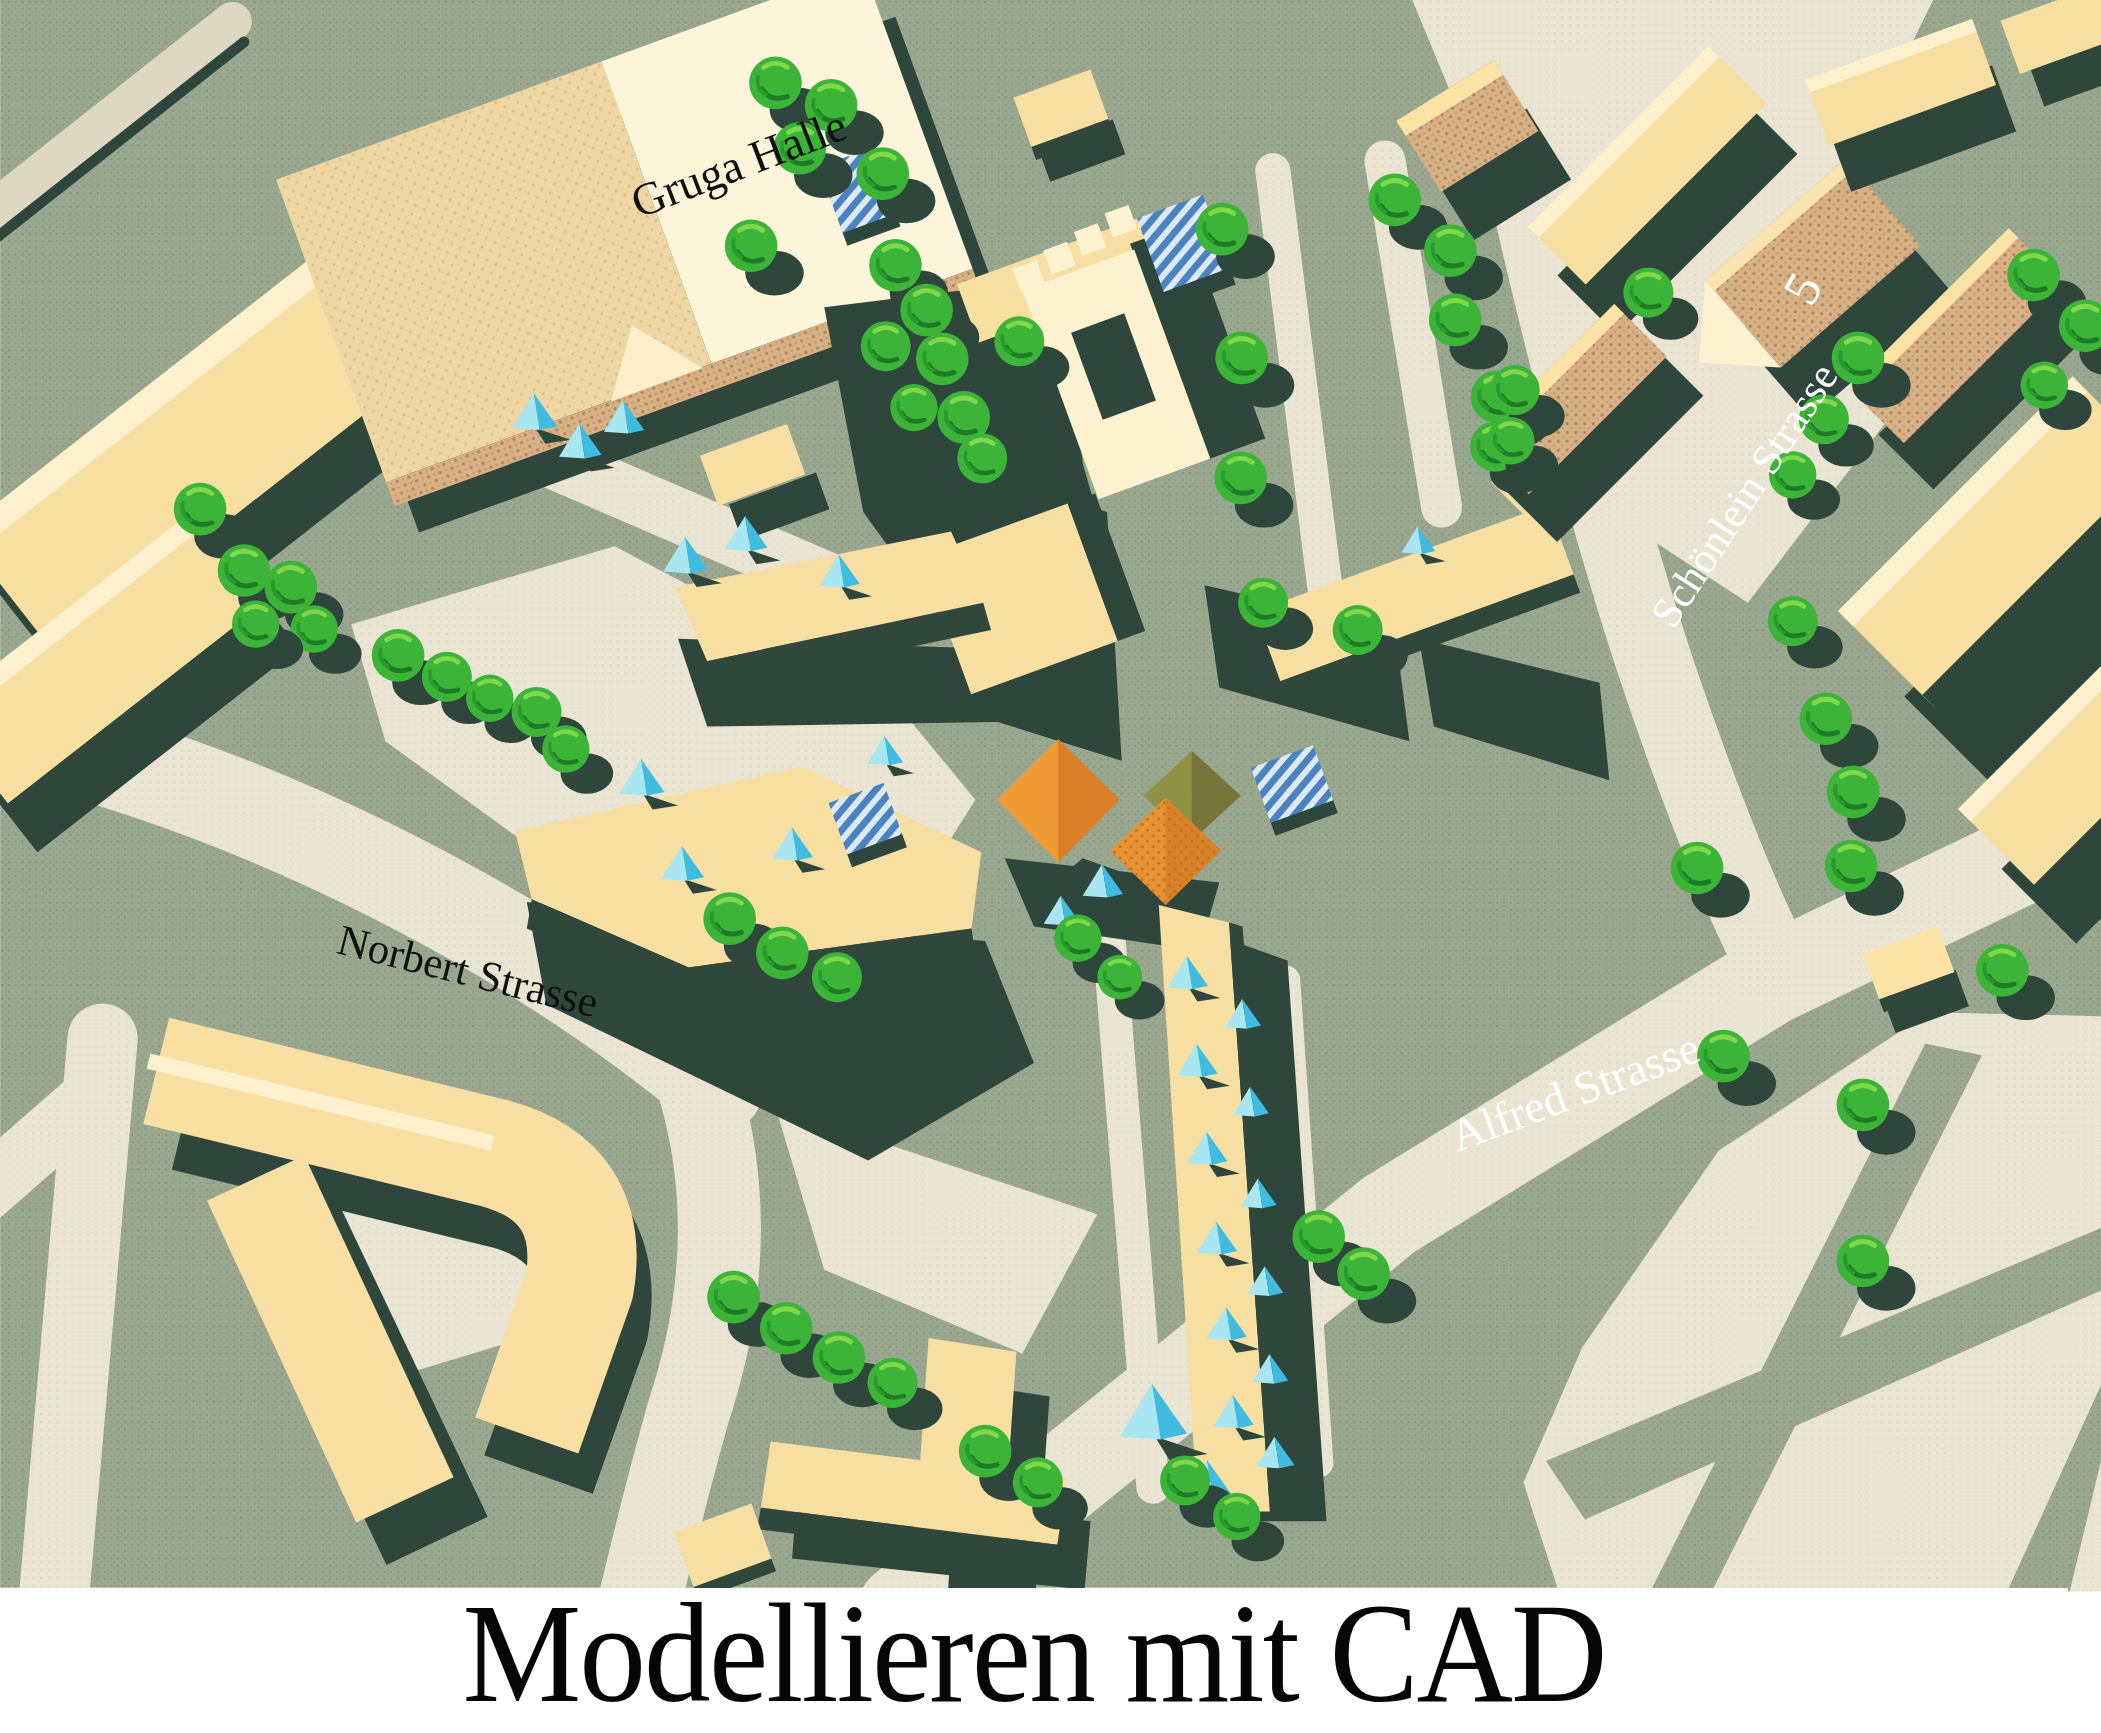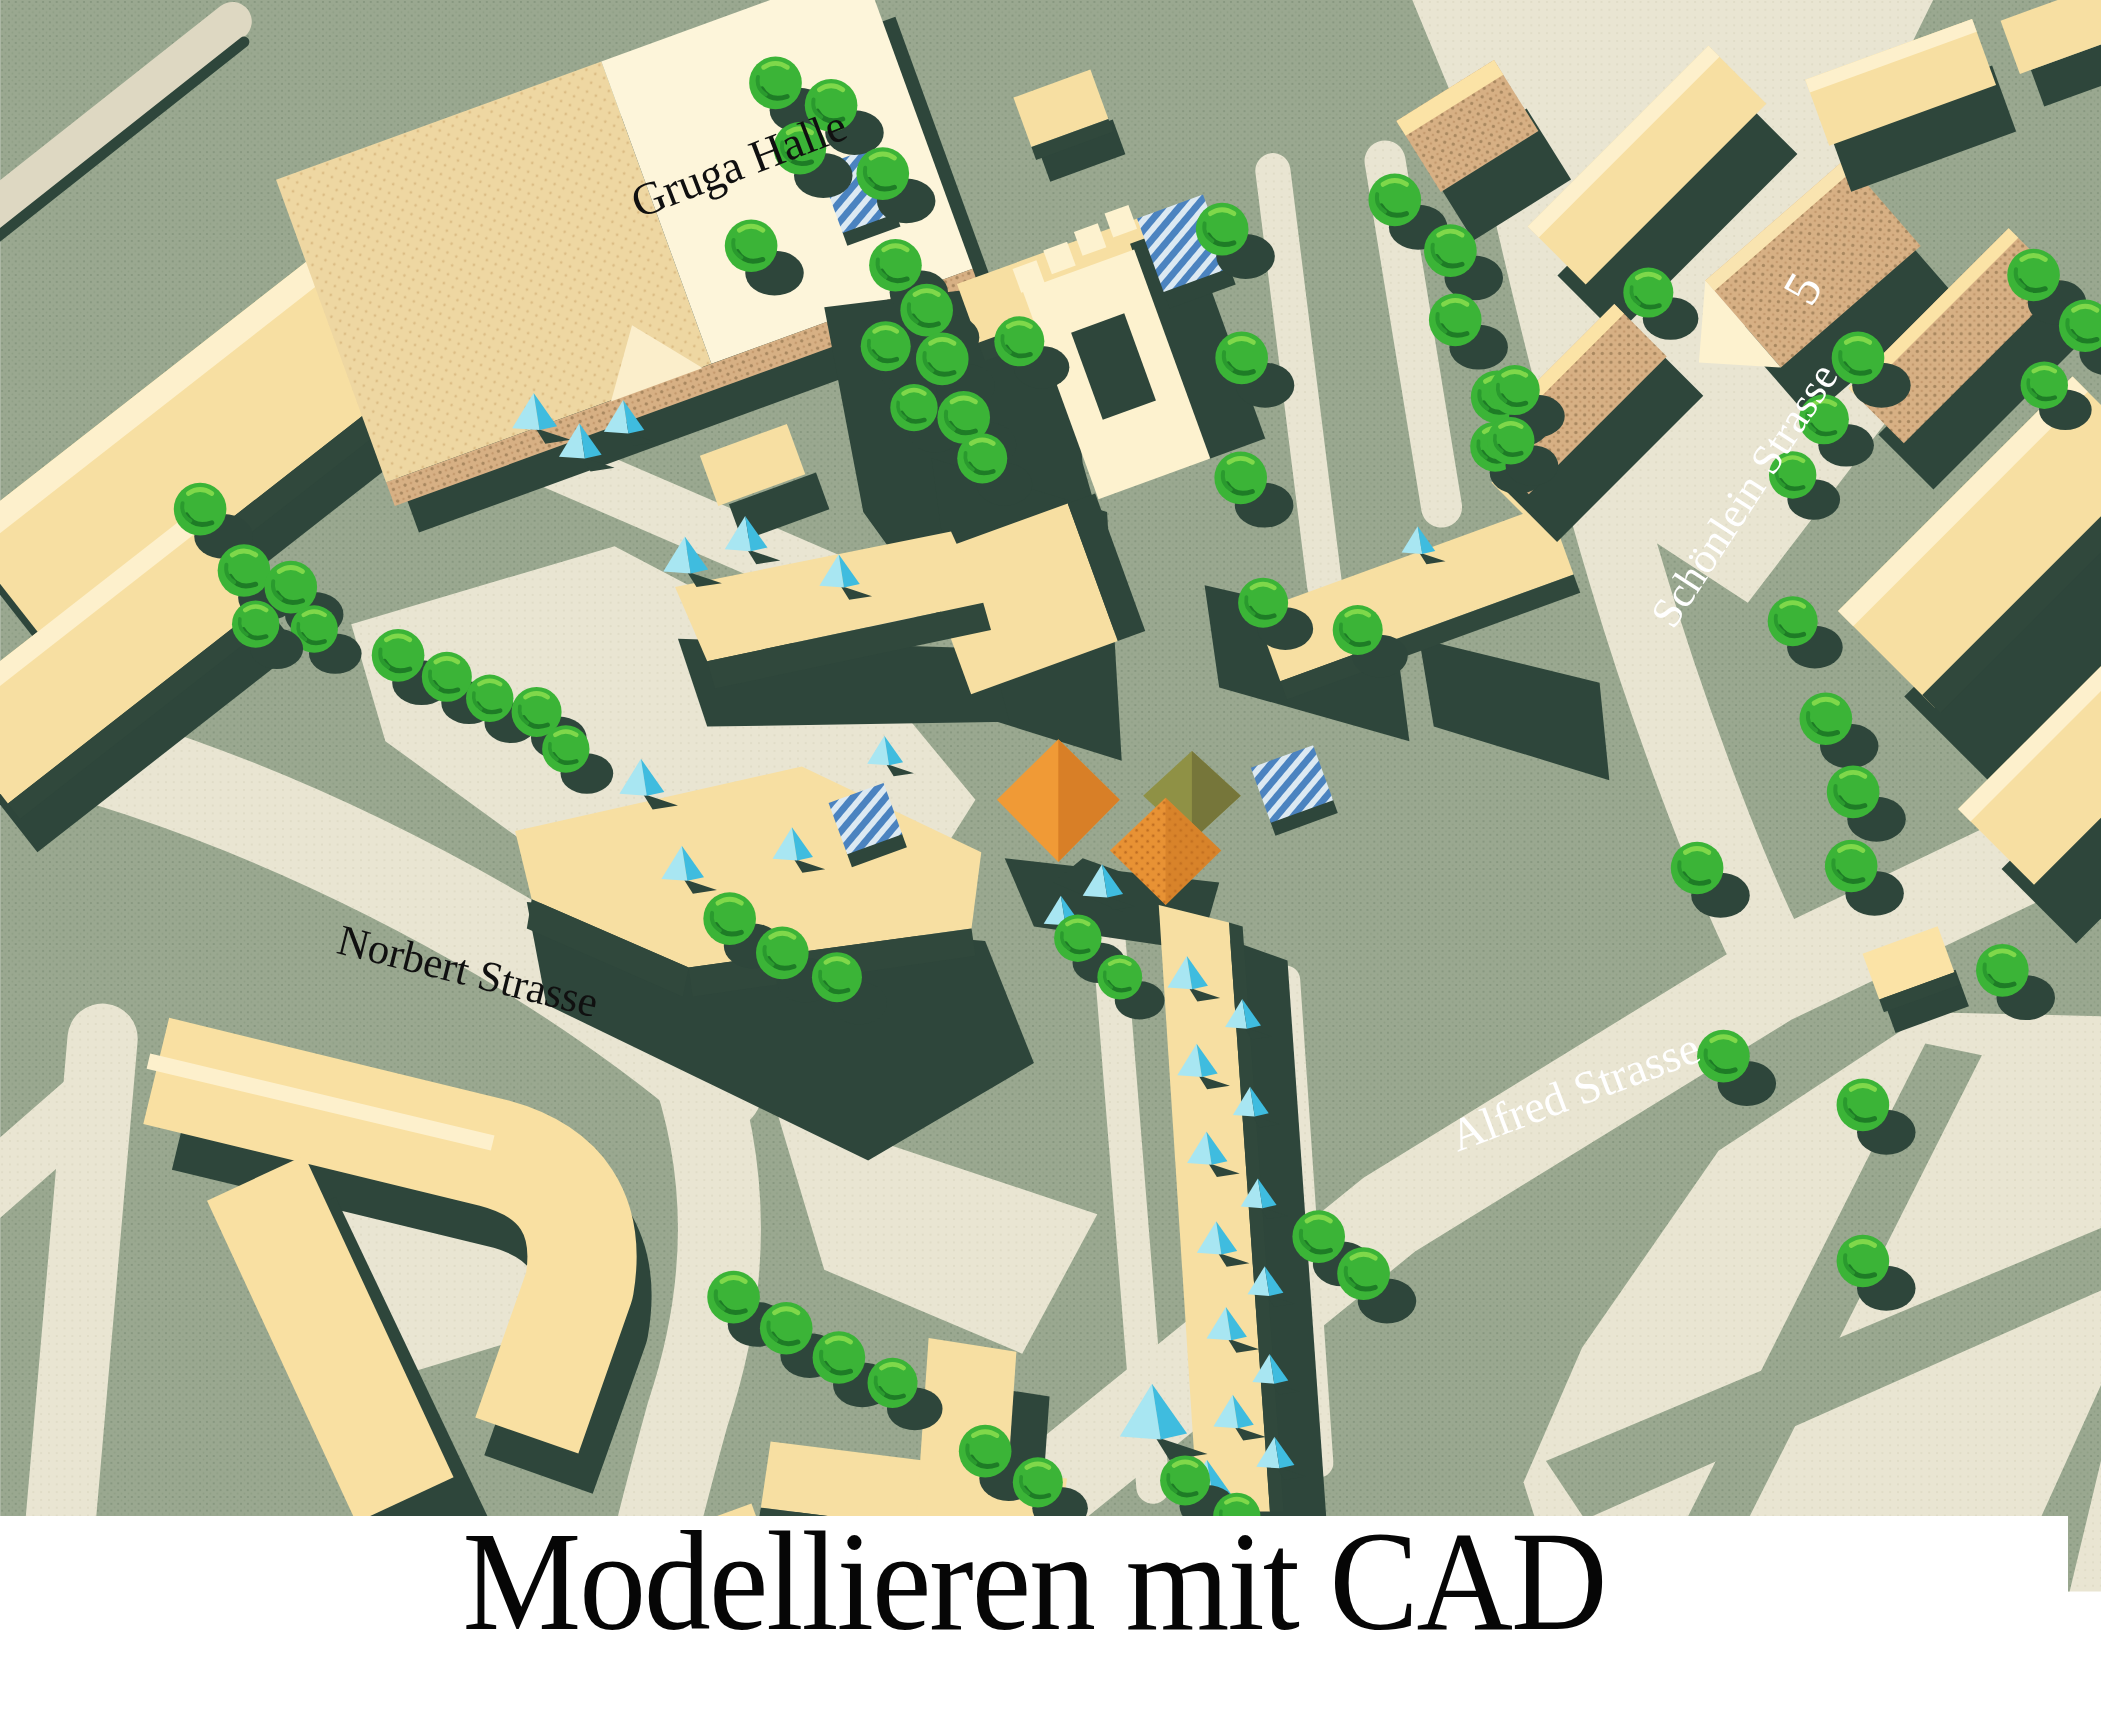--- a/index.html
+++ b/index.html
@@ -11,21 +11,21 @@
   .lbl-gruga{left:739px;top:164px;font-size:46px;color:#101010;
              transform:translate(-50%,-50%) rotate(-21deg);}
   .lbl-norbert{left:468px;top:971px;font-size:43px;color:#101010;
              transform:translate(-50%,-50%) rotate(14deg);}
   .lbl-schoenlein{left:1744px;top:495px;font-size:43px;color:#ffffff;
              transform:translate(-50%,-50%) rotate(-57deg);}
   .lbl-alfred{left:1575px;top:1092px;font-size:46px;color:#ffffff;
              transform:translate(-50%,-50%) rotate(-20.5deg);}
   .lbl-five{left:1803px;top:289px;font-size:51px;color:#ffffff;
              transform:translate(-50%,-50%) rotate(-60deg);}
-  #caption-band{position:absolute;left:0;top:1516px;width:2068px;height:145px;background:#ffffff;}
+  #caption-band{position:absolute;left:0;top:1588px;width:2068px;height:145px;background:#ffffff;}
   #caption-title{position:absolute;left:50%;top:72px;color:#060606;font-size:142px;
              font-family:"Liberation Serif","DejaVu Serif",serif;white-space:nowrap;
              transform:translate(-50%,-54%) scaleX(0.94);letter-spacing:-2px;}
 </style>
 </head>
 <body>
 
 <div id="stage">
 
 <svg id="scene" width="2102" height="1733" viewBox="0 0 2155 1777" xmlns="http://www.w3.org/2000/svg">

